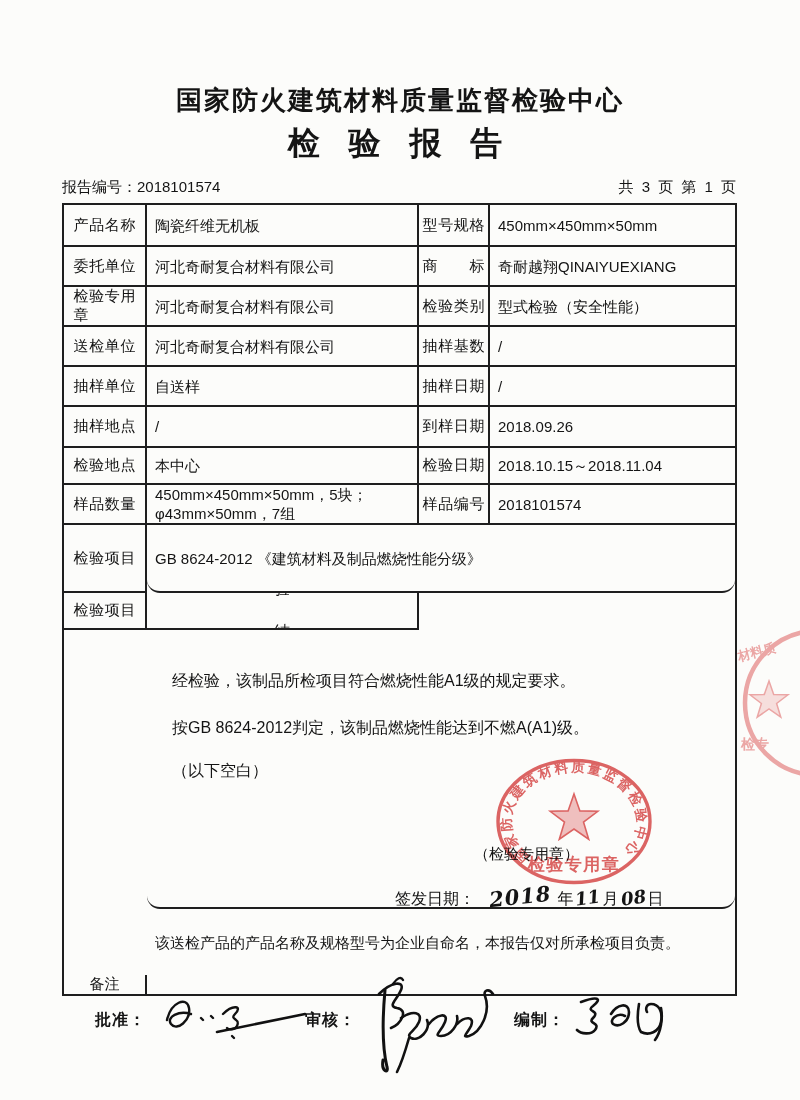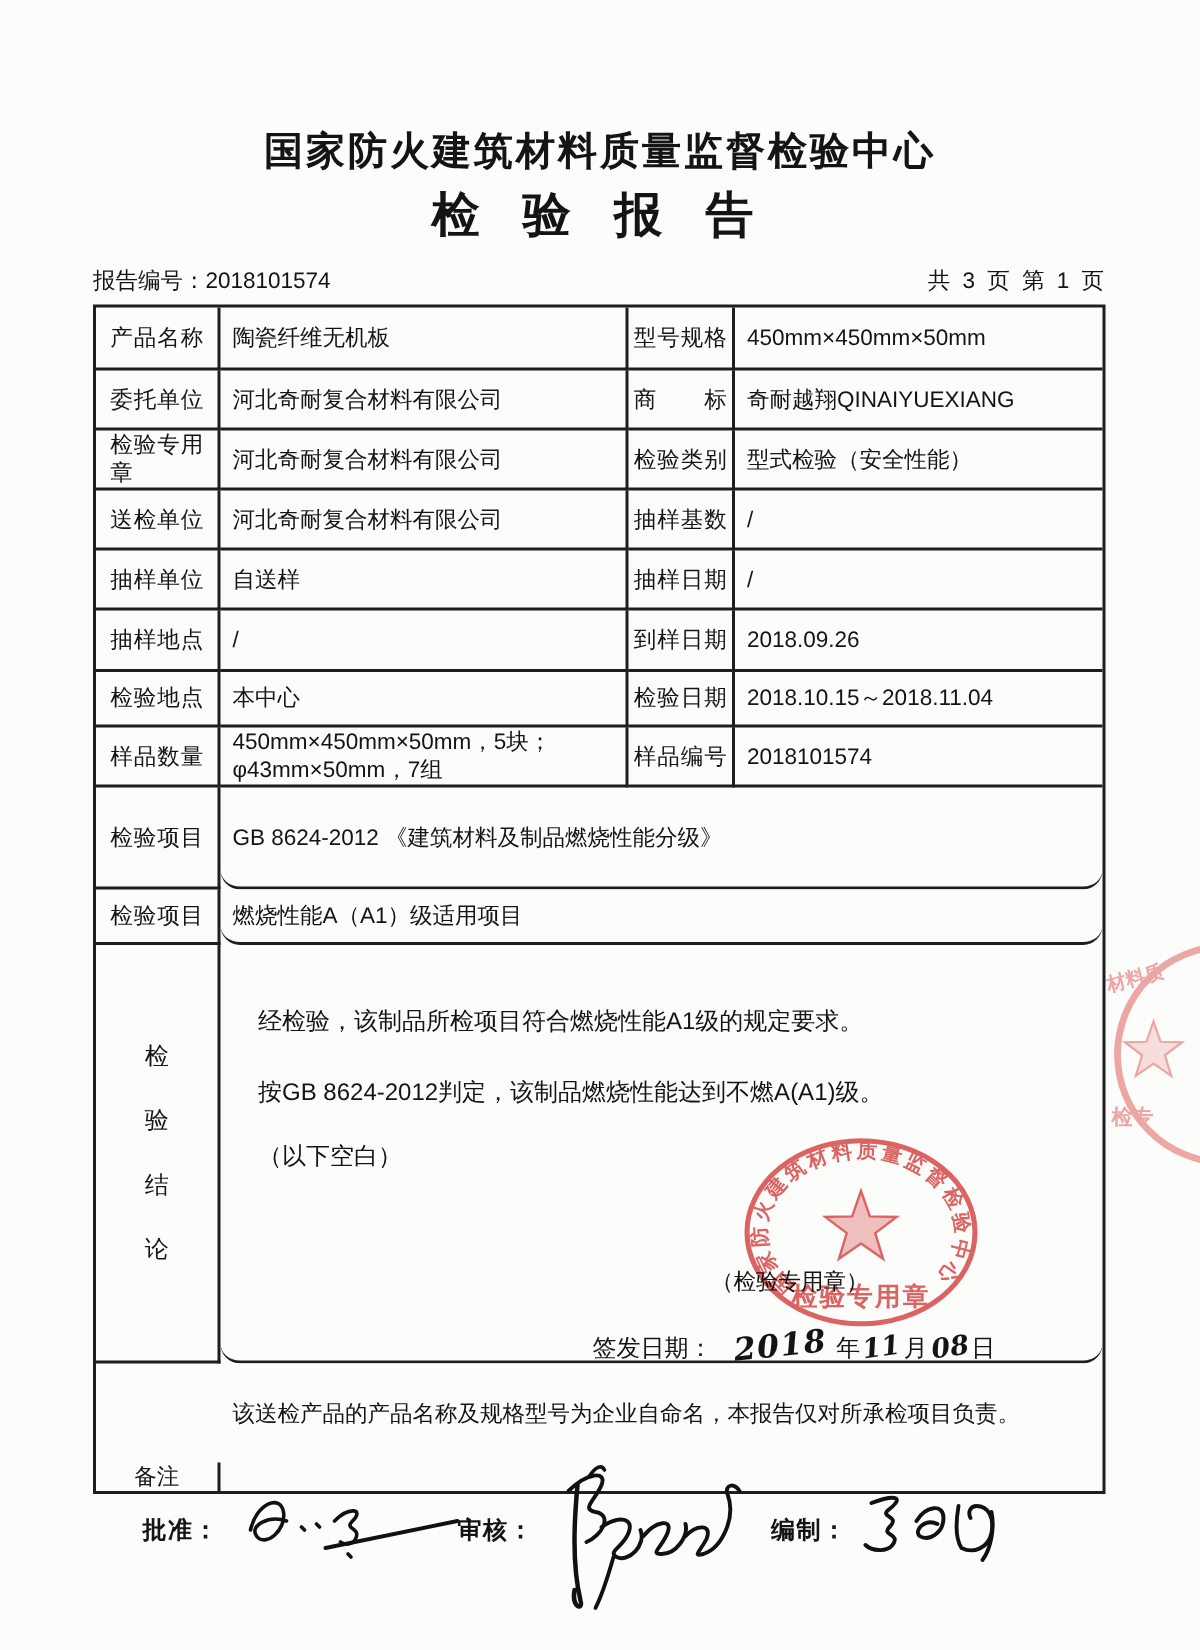--- a/index.html
+++ b/index.html
@@ -155,21 +155,20 @@
     <div class="cell val lastcol">2018101574</div>
 
     <div class="cell lab">
         <span class="j">检验项目</span>
       </div>
     <div class="cell val span3 lastcol">GB 8624-2012 《建筑材料及制品燃烧性能分级》</div>
 
     <div class="cell lab">
         <span class="j">检验项目</span>
       </div>
-    <div class="cell val span3 lastcol">燃烧性能A（A1）级适用项目</div>
 
     <div class="cell lab concl-lab">
       <span>检</span>
       <span>验</span>
       <span>结</span>
       <span>论</span>
     </div>
     <div class="cell concl-val span3 lastcol">
       <p class="p1">经检验，该制品所检项目符合燃烧性能A1级的规定要求。</p>
       <p class="p2">按GB 8624-2012判定，该制品燃烧性能达到不燃A(A1)级。</p>

